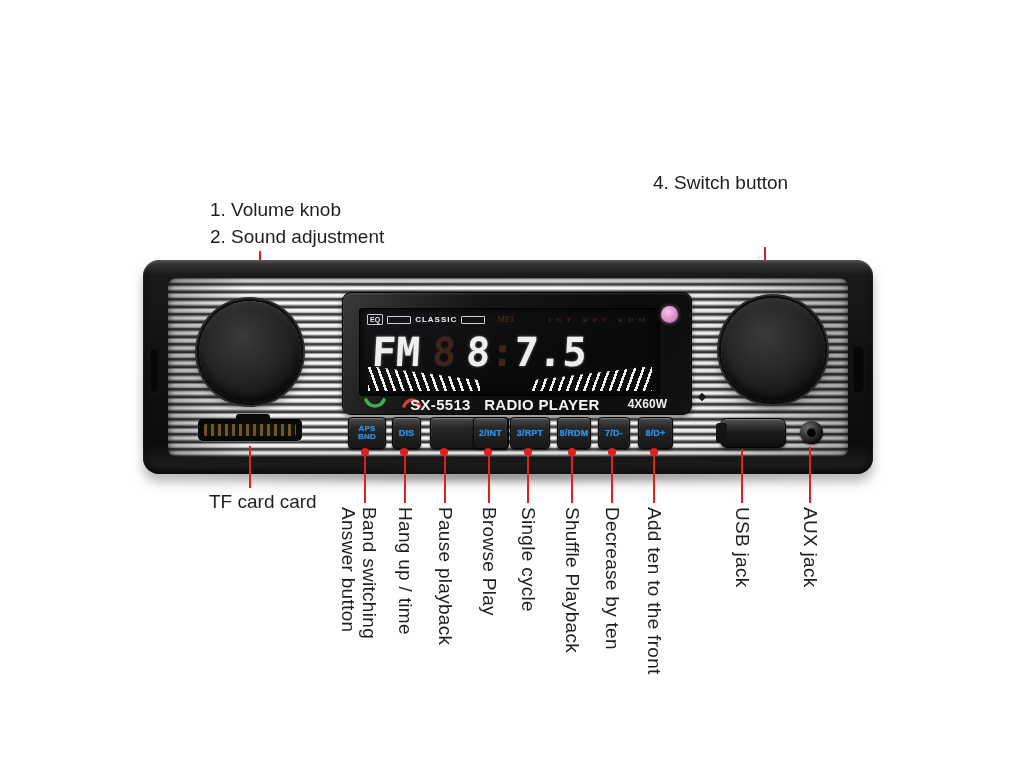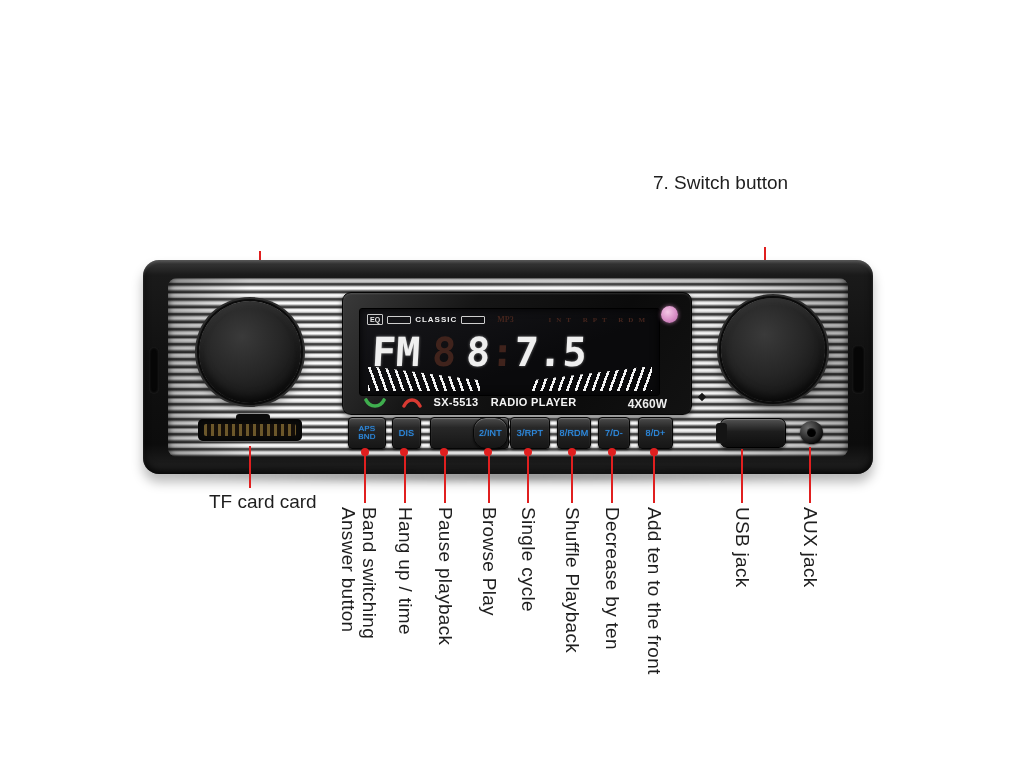--- a/index.html
+++ b/index.html
@@ -70,55 +70,59 @@
       background:repeating-linear-gradient(70deg,rgba(255,255,255,.95) 0 2.5px,rgba(255,255,255,0) 2.5px 8px);
       clip-path:polygon(0 0,7% 0,100% 55%,100% 100%,0 100%);}
   .spec-right{left:172px;width:120px;
       background:repeating-linear-gradient(110deg,rgba(255,255,255,.95) 0 2.5px,rgba(255,255,255,0) 2.5px 8px);
       clip-path:polygon(0 55%,93% 0,100% 0,100% 100%,0 100%);}
   .led{position:absolute;top:13px;right:13px;width:17px;height:17px;border-radius:50%;
       background:radial-gradient(circle at 40% 35%,#f4c8e6,#d88ec6 55%,#b066a0);box-shadow:0 0 4px rgba(216,142,198,.7);}
   .phone{position:absolute;top:104px;}
   .phone-green{left:21px;} .phone-red{left:59px;}
   .branding{position:absolute;left:0;right:0;top:103px;text-align:center;transform:translateX(-12px);
-      color:#f4f4f4;font-size:11px;font-weight:bold;letter-spacing:.3px;white-space:nowrap;}
+      color:#f4f4f4;font-size:15px;font-weight:bold;letter-spacing:.3px;white-space:nowrap;}
   .branding .sep{display:inline-block;width:9px;}
   .power-text{position:absolute;right:24px;top:104px;color:#ededed;font-size:12px;font-weight:bold;}
 
   
   .key{position:absolute;top:157px;height:30px;border:1px solid #060606;border-radius:4px;
       background:linear-gradient(180deg,#4c4c4c 0%,#272727 32%,#161616 100%);
-      color:#2e8be0;font-weight:normal;font-size:9px;display:flex;align-items:center;justify-content:center;
+      color:#2e8be0;font-weight:bold;font-size:9px;display:flex;align-items:center;justify-content:center;
       box-shadow:inset 0 1px 1px rgba(255,255,255,.28),0 1px 2px rgba(0,0,0,.65);
       text-shadow:0 0 1px rgba(46,139,224,.9);letter-spacing:.2px;}
   .key.two{flex-direction:column;font-size:8px;line-height:8px;}
   .k0{left:205px;width:36px;} .k1{left:249px;width:27px;} .k2{left:287px;width:31px;padding-left:46px;}
-  .k3{left:330px;width:33px;border-radius:13px;} .k4{left:367px;width:38px;} .k5{left:414px;width:32px;}
+  .k3{left:330px;width:33px;} .k4{left:367px;width:38px;} .k5{left:414px;width:32px;}
   .k6{left:455px;width:30px;} .k7{left:495px;width:33px;}
 
   
   .usb{position:absolute;left:577px;top:158px;width:64px;height:28px;border-radius:7px;border:1px solid #000;
       background:linear-gradient(180deg,#525252,#1d1d1d 45%,#0e0e0e);
       box-shadow:0 2px 3px rgba(0,0,0,.5),inset 0 1px 1px rgba(255,255,255,.22);}
   .usb::before{content:"";position:absolute;left:-5px;top:4px;width:11px;height:20px;background:#141414;border-radius:3px;}
   .aux{position:absolute;left:657px;top:161px;width:23px;height:23px;border-radius:50%;
       background:radial-gradient(circle at 35% 30%,#6b6b6b,#232323 55%,#000 82%);box-shadow:0 1px 2px rgba(0,0,0,.6);}
   .aux::after{content:"";position:absolute;left:7px;top:7px;width:9px;height:9px;border-radius:50%;background:#000;
       box-shadow:inset 0 1px 1px rgba(255,255,255,.15);}
   .unit-shadow{position:absolute;left:165px;top:468px;width:690px;height:16px;border-radius:50%;
       background:radial-gradient(ellipse at center,rgba(60,60,60,.35),rgba(0,0,0,0) 70%);filter:blur(2px);}
 </style>
 </head>
 <body>
 
 <div id="stage">
 
+  <div class="ann" style="left:210px;top:196px;">
+    <div>1. Volume knob</div>
+    <div>2. Sound adjustment</div>
+  </div>
 
   <div class="ann" style="left:653px;top:169px;">
-    <div>7. Switch button</div>
+    <div>4. Switch button</div>
   </div>
 
   <div class="rline" style="left:259px;top:251px;height:78px;"></div>
   <div class="rdot" style="left:255px;top:324px;"></div>
   <div class="rline" style="left:764px;top:247px;height:82px;"></div>
   <div class="rdot" style="left:760px;top:324px;"></div>
 
   <div class="unit">
     <div class="plate"></div>
 

